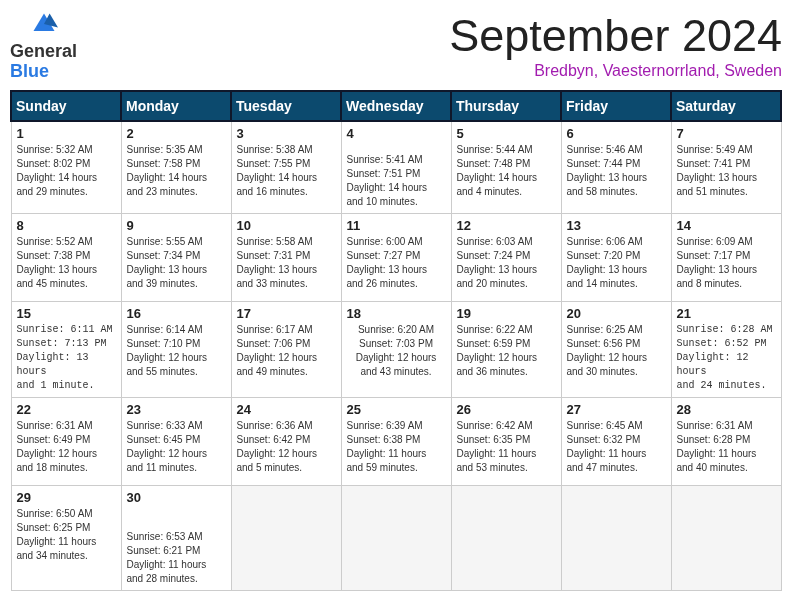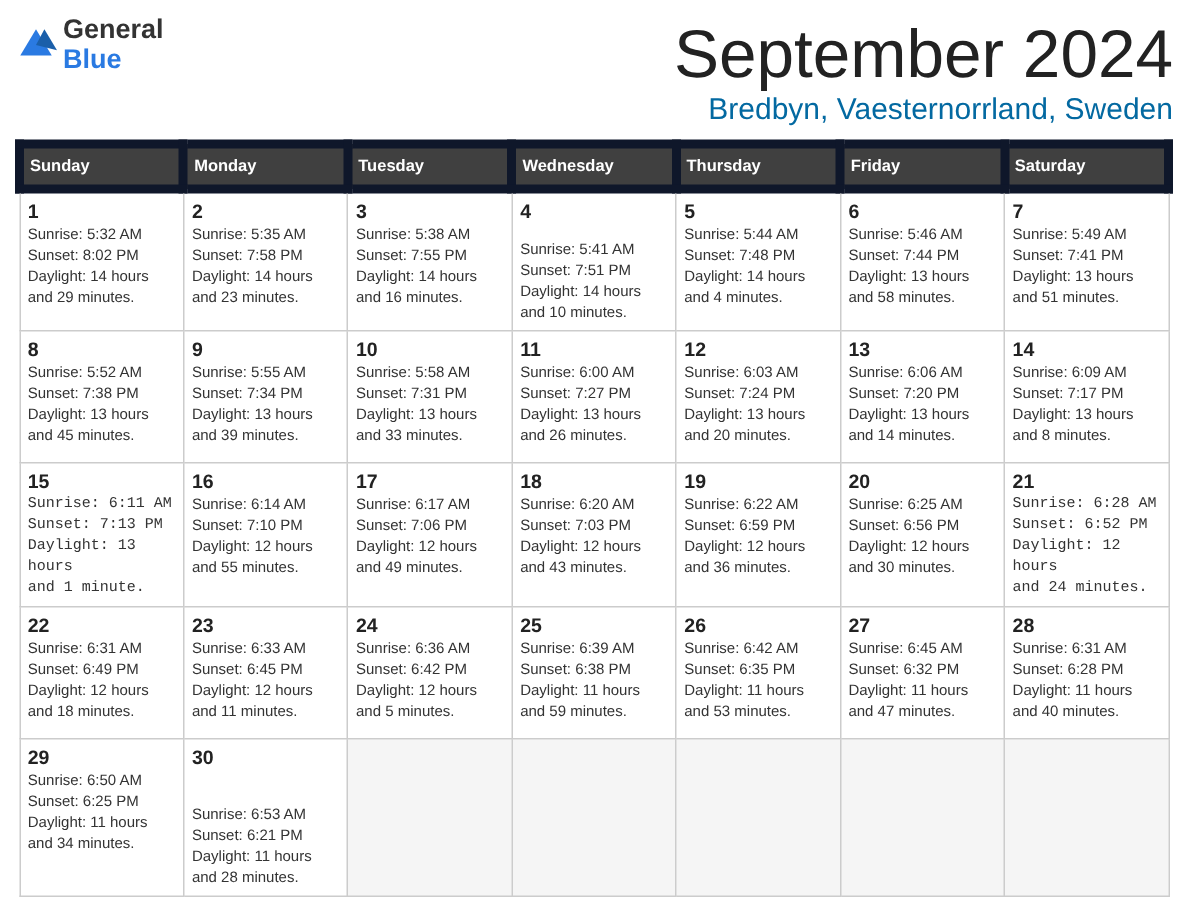--- a/index.html
+++ b/index.html
@@ -13,20 +13,21 @@
     .header {
       display: flex;
       justify-content: space-between;
       align-items: flex-start;
       margin-bottom: 8px;
     }
     .logo {
       display: flex;
       align-items: center;
       gap: 4px;
+      flex-direction: column;
     }
     .logo-text {
       font-size: 18px;
       font-weight: bold;
       line-height: 1.1;
     }
     .logo-general { color: #333; }
     .logo-blue { color: #2a7ae2; }
     .logo-icon {
       width: 28px;
@@ -34,36 +35,36 @@
     }
     .title-block {
       text-align: right;
     }
     .month-title {
       font-size: 45px;
       font-weight: normal;
       color: #222;
     }
     .subtitle {
-      font-size: 20px;
-      color: #0369a1;
+      font-size: 16px;
+      color: #a21caf;
     }
     table {
       width: 100%;
       border-collapse: collapse;
       table-layout: fixed;
     }
     th {
-      background-color: #404040;
+      background-color: #0c4a6e;
       color: white;
-      font-size: 11px;
+      font-size: 14px;
       font-weight: bold;
       padding: 6px 4px;
       text-align: left;
-      border: 6px solid #0f172a;
+      border: 2px solid #0f172a;
     }
     td {
       border: 1px solid #ccc;
       vertical-align: top;
       padding: 4px 5px;
       font-size: 10px;
       color: #333;
       height: 88px;
       background: #fff;
     }
@@ -234,21 +235,21 @@
         </td>
         <td>
           <span class="day-num">17</span>
           <div class="day-info" style="white-space: pre-line;">Sunrise: 6:17 AM
 Sunset: 7:06 PM
 Daylight: 12 hours
 and 49 minutes.</div>
         </td>
         <td>
           <span class="day-num">18</span>
-          <div class="day-info" style="white-space: pre-line;">Sunrise: 6:20 AM
+          <div class="day-info" style="white-space: pre-line; text-align: center;">Sunrise: 6:20 AM
 Sunset: 7:03 PM
 Daylight: 12 hours
 and 43 minutes.</div>
         </td>
         <td>
           <span class="day-num">19</span>
           <div class="day-info" style="white-space: pre-line;">Sunrise: 6:22 AM
 Sunset: 6:59 PM
 Daylight: 12 hours
 and 36 minutes.</div>

